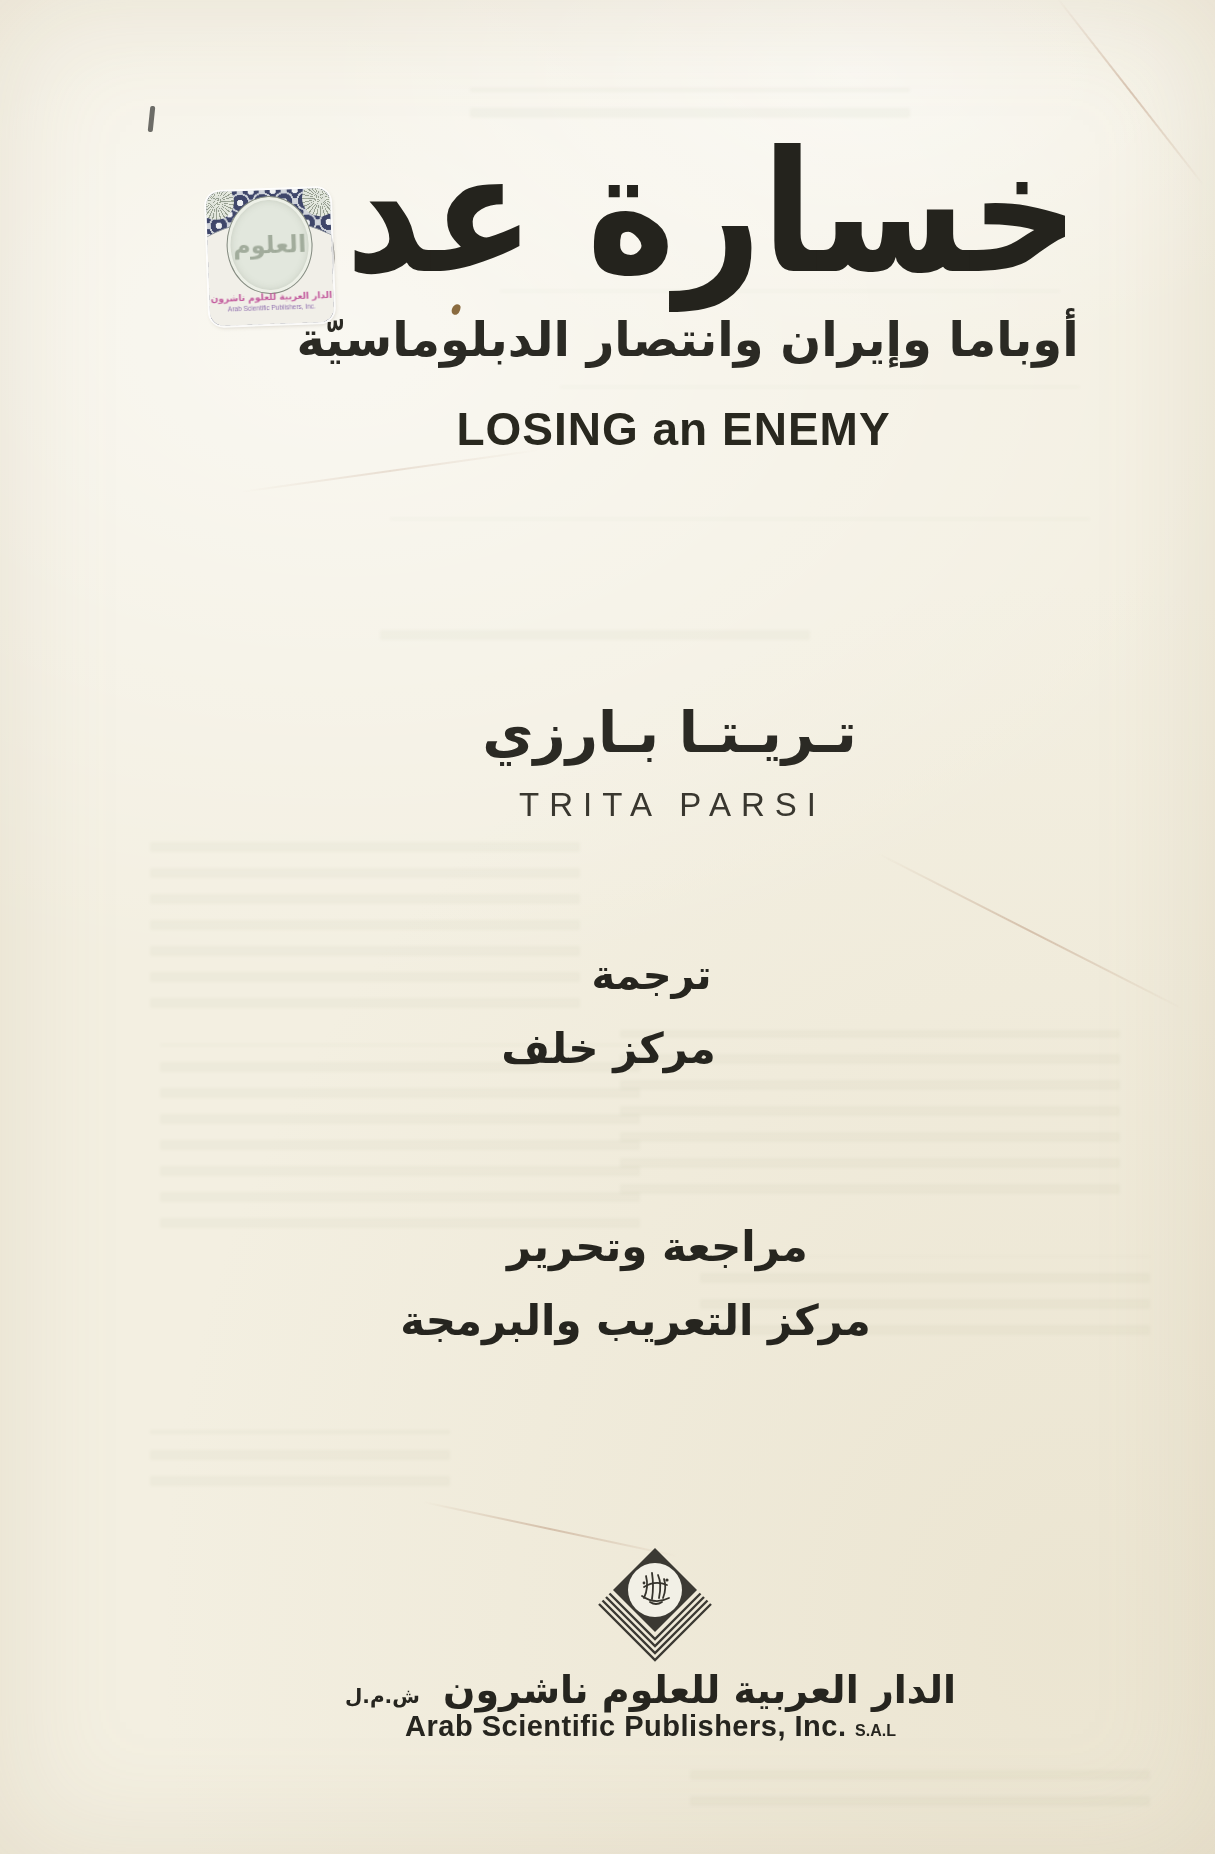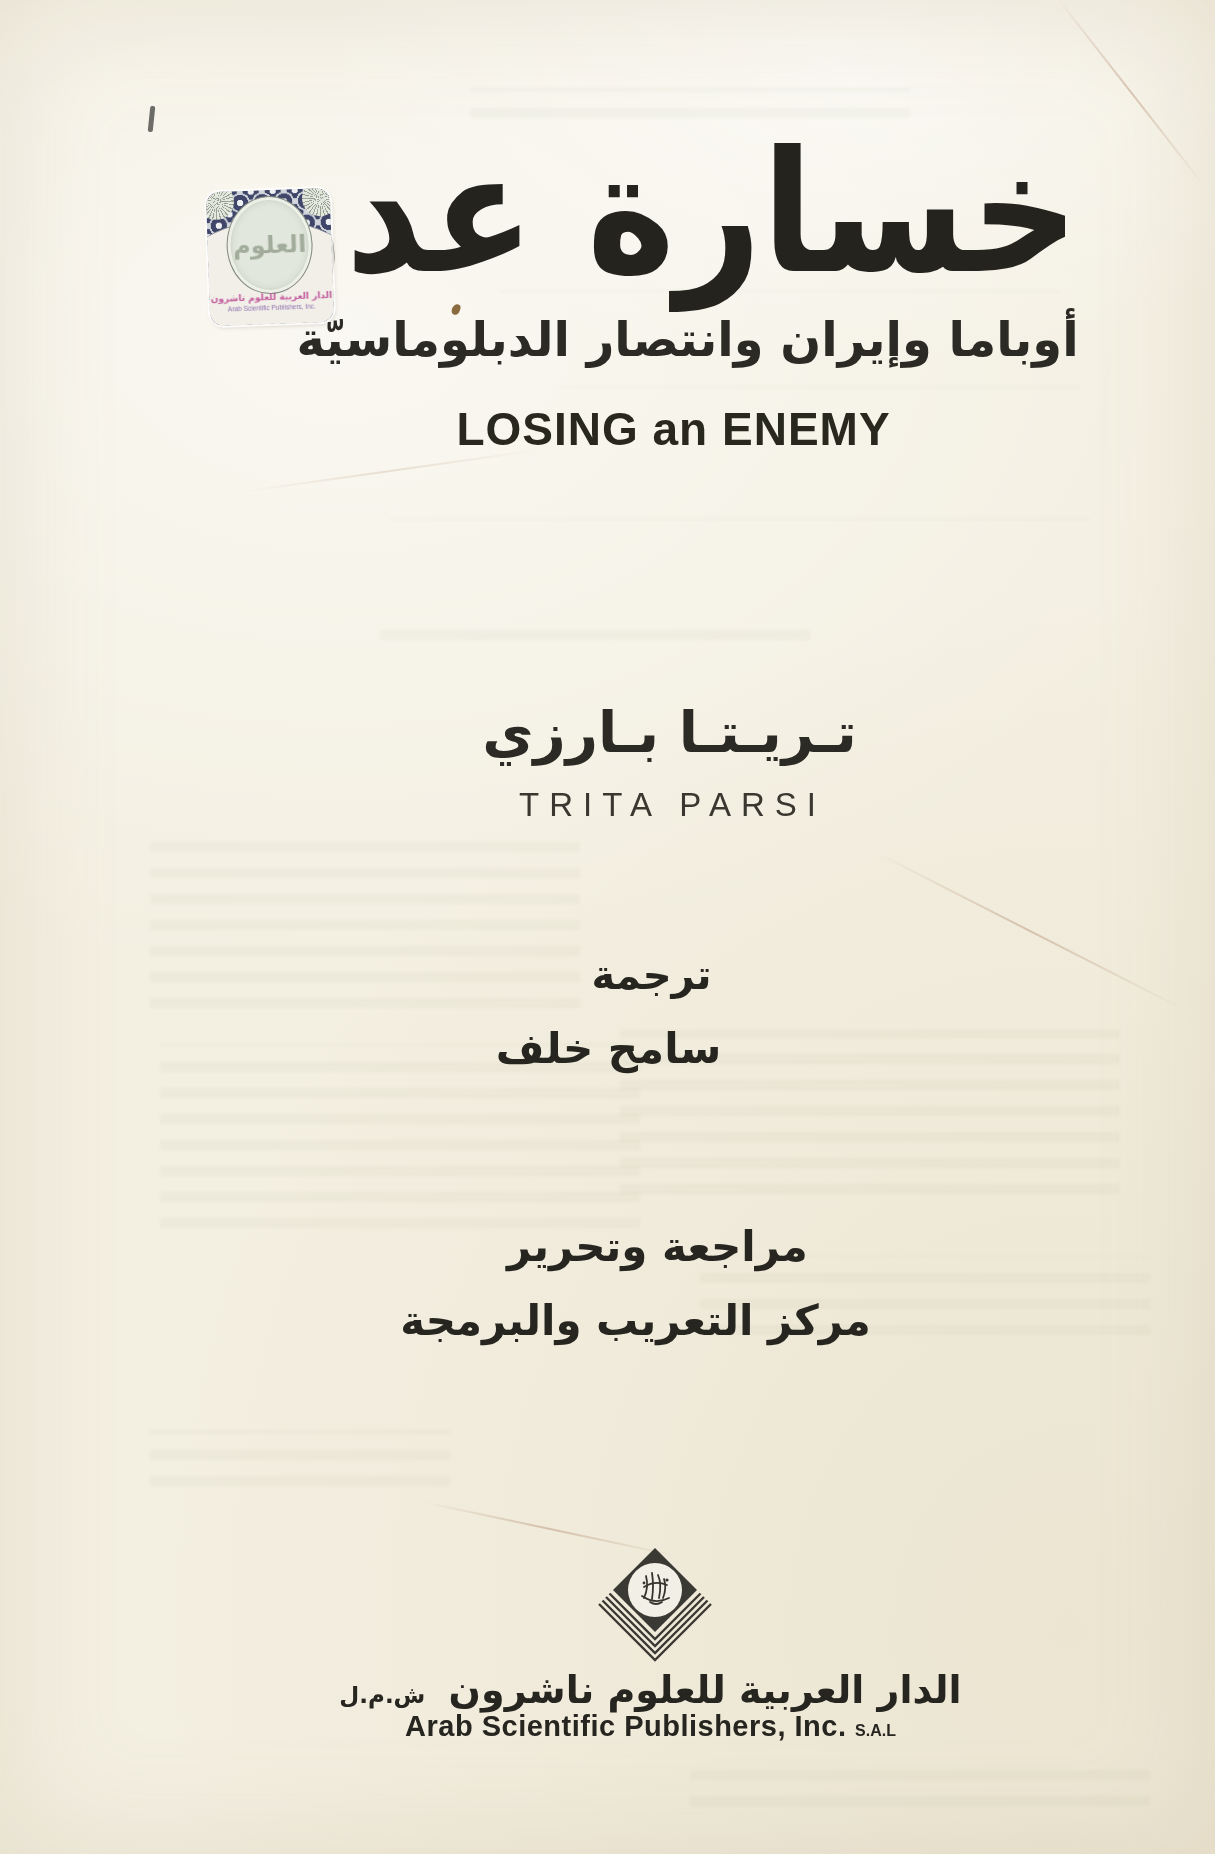--- a/index.html
+++ b/index.html
@@ -24,21 +24,21 @@
   .title-en{top:402px;font-family:"Liberation Sans",sans-serif;font-weight:bold;
             font-size:46px;letter-spacing:1px;transform:translateX(66px);color:#29281f;}
   .author-ar{top:700px;font-weight:bold;font-size:56px;transform:translateX(62px);color:#2b2a24;}
   .author-en{top:786px;font-family:"Liberation Sans",sans-serif;font-size:33px;
             letter-spacing:10px;text-indent:10px;transform:translateX(60px);color:#39372f;}
   .trans-label{top:952px;font-weight:bold;font-size:40px;transform:translateX(44px);}
   .trans-name{top:1024px;font-weight:bold;font-size:42px;transform:translateX(1px);}
   .review-label{top:1222px;font-weight:bold;font-size:42px;transform:translateX(50px);}
   .review-org{top:1296px;font-weight:bold;font-size:42px;transform:translateX(28px);}
   .pub-ar{top:1668px;font-weight:bold;font-size:38px;transform:translateX(43px);}
-  .pub-ar .legal{font-size:23px;font-weight:bold;vertical-align:baseline;margin-right:10px;}
+  .pub-ar .legal{font-size:20px;font-weight:bold;vertical-align:baseline;margin-right:10px;}
   .pub-en{top:1710px;font-family:"Liberation Sans",sans-serif;font-weight:bold;
           font-size:29px;transform:translateX(43px);letter-spacing:.5px;}
   .pub-en .legal{font-size:16px;letter-spacing:0;}
   
   .sticker{position:absolute;left:208px;top:190px;width:124px;height:134px;border-radius:14px;
            transform:rotate(-2deg);overflow:hidden;background:#ecedee;
            box-shadow:0 0 0 2px rgba(255,255,255,.85), 1px 2px 4px rgba(90,80,60,.25);}
   .sticker .pattern{position:absolute;inset:0;background-color:#d6d8de;
     background-image:
       radial-gradient(circle, #eef0f2 0 3px, #3f466a 3px 8px, #cfd3da 8px 10px, transparent 10px),
@@ -124,21 +124,21 @@
     <div class="sline2">Arab Scientific Publishers, Inc.</div>
   </div>
 
   <div class="abs ar subtitle-ar">أوباما وإيران وانتصار الدبلوماسيّة</div>
   <div class="abs title-en">LOSING an ENEMY</div>
 
   <div class="abs ar author-ar">تـريـتـا بـارزي</div>
   <div class="abs author-en">TRITA PARSI</div>
 
   <div class="abs ar trans-label">ترجمة</div>
-  <div class="abs ar trans-name">سامح خلف</div>
+  <div class="abs ar trans-name">مركز خلف</div>
 
   <div class="abs ar review-label">مراجعة وتحرير</div>
   <div class="abs ar review-org">مركز التعريب والبرمجة</div>
 
   <div class="logo">
     <svg viewBox="0 0 122 138" width="122" height="138">
       <polygon points="61,12 103,54 61,96 19,54" fill="#3b3933"></polygon>
       <path d="M15.5,57.5 L61,103 L106.5,57.5" fill="none" stroke="#3b3933" stroke-width="2.4"></path>
       <path d="M12,61 L61,110 L110,61" fill="none" stroke="#3b3933" stroke-width="2.4"></path>
       <path d="M8.5,64.5 L61,117 L113.5,64.5" fill="none" stroke="#3b3933" stroke-width="2.4"></path>

